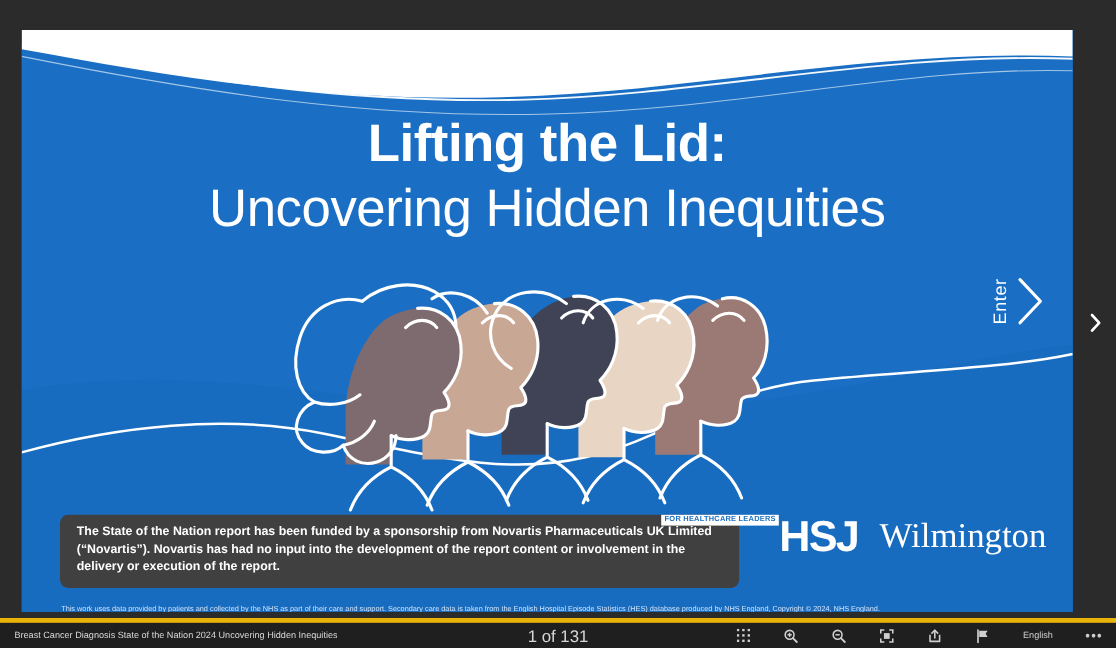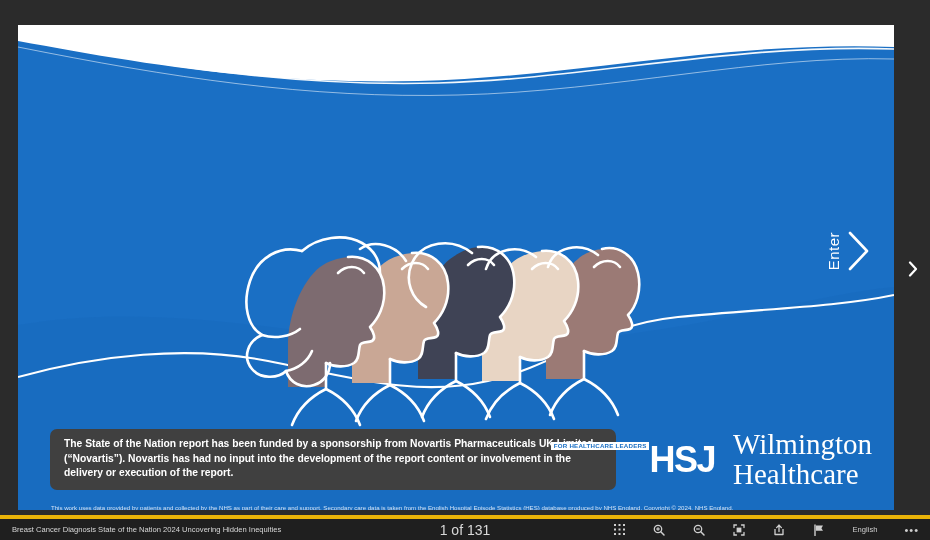--- a/index.html
+++ b/index.html
@@ -213,39 +213,42 @@
                        C380,120 374,118 372,122 C370,128 372,136 366,140 C358,145 346,144 338,140"></path>
               <path d="M338,140 L338,168 C322,176 310,188 304,204"></path>
               <path d="M338,168 C354,176 366,188 372,204"></path>
               <path d="M352,44 C334,30 308,36 302,56"></path>
               <path d="M348,56 C356,48 368,48 374,56"></path>
             </g>
           </g>
         </g>
       </svg>
 
+      <div class="title-block">
+        <span class="title-line1">Lifting the Lid:</span>
+        <span class="title-line2">Uncovering Hidden Inequities</span>
+      </div>
 
       <div class="enter-wrap">
         <span class="enter-text">Enter</span>
         <svg class="enter-chevron" width="26" height="42" viewBox="0 0 26 42">
           <path d="M4,3 L21,21 L4,39" fill="none" stroke="#ffffff" stroke-width="2.6" stroke-linecap="round" stroke-linejoin="round"></path>
         </svg>
       </div>
 
 
       <div class="funding-box">The State of the Nation report has been funded by a sponsorship from Novartis Pharmaceuticals UK Limited (“Novartis”). Novartis has had no input into the development of the report content or involvement in the delivery or execution of the report.</div>
 
       <div class="logos">
         <div class="hsj-logo">
           <span class="hsj-tag">FOR HEALTHCARE LEADERS</span>
           <span class="hsj-mark">HSJ</span>
         </div>
         <div class="wilmington">
           <div>Wilmington</div>
-          <div>Healthcare</div>
         </div>
       </div>
 
       <div class="fineprint">
         <div>This work uses data provided by patients and collected by the NHS as part of their care and support. Secondary care data is taken from the English Hospital Episode Statistics (HES) database produced by NHS England, Copyright © 2024, NHS England.</div>
 
       </div>
 
     </div>
 

